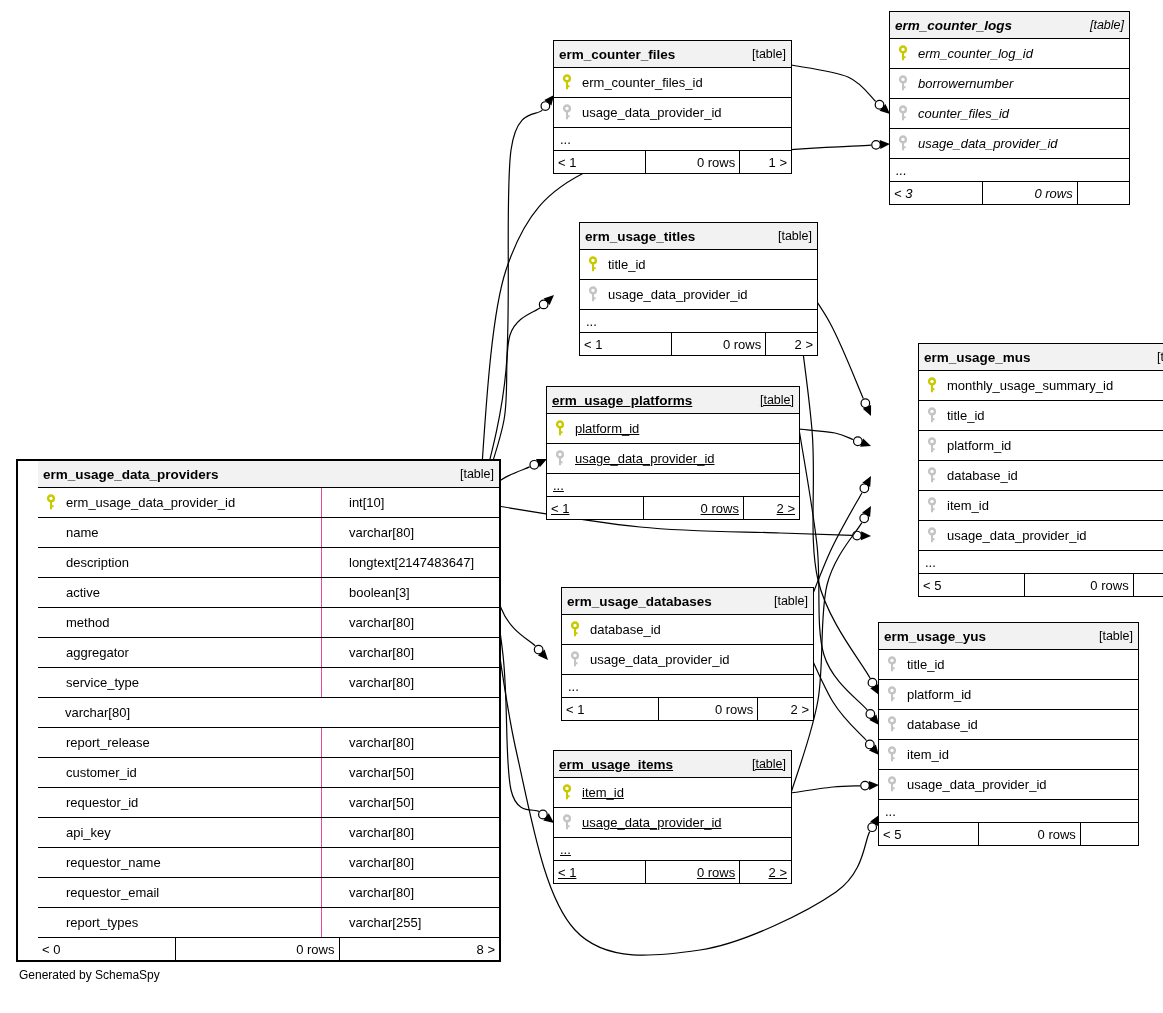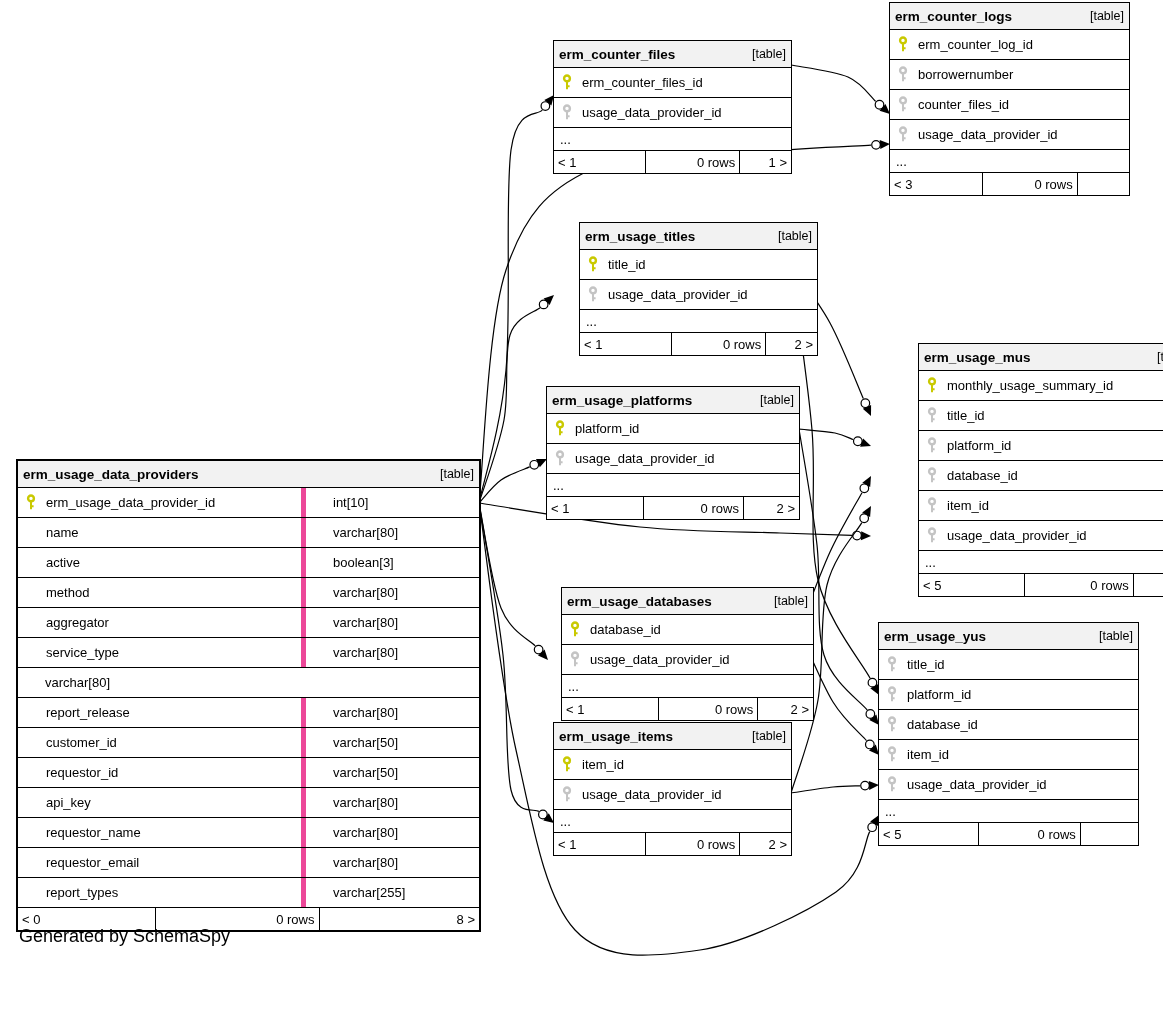--- a/index.html
+++ b/index.html
@@ -1,38 +1,38 @@
 <!DOCTYPE html>
 <html><head>
 <meta charset="utf-8">
 <style>
   html,body{margin:0;padding:0;background:#ffffff;}
   #canvas{position:relative;width:1163px;height:1013px;background:#ffffff;overflow:hidden;
           font-family:"Liberation Sans",sans-serif;color:#000;}
   #edges{position:absolute;left:0;top:0;z-index:0;pointer-events:none;}
   .tbl{position:absolute;background:#fff;border:1px solid #000;z-index:1;font-size:13px;}
-  .tbl.focus{border-width:2px;}
+  .tbl.focus{border-width:2px;padding-left:20px;}
   .hdr{display:flex;justify-content:space-between;align-items:center;background:#f2f2f2;
        border-bottom:1px solid #000;height:26px;padding:0 5px;}
   .hdr .nm{font-weight:bold;font-size:13.5px;white-space:nowrap;}
   .hdr .tag{font-size:12.5px;margin-left:8px;white-space:nowrap;}
   .row{display:flex;align-items:center;height:29px;border-bottom:1px solid #000;white-space:nowrap;}
   .row .ico{width:14px;margin-left:7px;margin-right:7px;flex:0 0 14px;display:flex;align-items:center;}
   .row .cn{flex:1;overflow:hidden;}
-  .lcell{display:flex;align-items:center;flex:0 0 283px;align-self:stretch;border-right:5px solid #ec4899;}
+  .lcell{display:flex;align-items:center;flex:0 0 283px;align-self:stretch;border-right:1px solid #ec4899;}
   .rcell{display:flex;align-items:center;padding-left:4px;flex:1;margin-left:23px;}
   .dots{height:22px;border-bottom:1px solid #000;padding-left:6px;display:flex;align-items:center;}
   .ftr{display:flex;height:22px;align-items:stretch;font-size:13px;}
   .ftr .fc{display:flex;align-items:center;padding:0 4px;}
   .fc1{flex:0 0 35%;border-right:1px solid #000;justify-content:flex-start;}
   .fc2{flex:0 0 36%;border-right:1px solid #000;justify-content:flex-end;}
   .fc3{flex:1;justify-content:flex-end;}
   .focus .fc1{flex-basis:28%;}
   .focus .fc2{flex-basis:33.5%;}
-  #footnote{position:absolute;left:19px;top:926px;font-size:18px;z-index:1;}
+  #footnote{position:absolute;left:19px;top:968px;font-size:12px;z-index:1;}
 </style>
 </head>
 <body>
 
 <div id="canvas">
   <svg id="edges" width="1163" height="1013">
       <path d="M479,503C483.5,480.8,500.7,428.8,506.0,370.0C511.3,311.2,505.0,193.3,511.0,150.0C517.0,106.7,537.1,116.6,542.3,110.0" fill="none" stroke="#000000" stroke-width="1.2"></path>
       <circle cx="545.3770924704344" cy="106.02930032851411" r="4.3" fill="#ffffff" stroke="#000000" stroke-width="1.2"></circle>
       <polygon points="554,95 551.4,105.6 544.3,100.1" fill="#000000"></polygon>
       <path d="M479,503C483.5,464.2,487.5,325.5,506.0,270.0C524.5,214.5,547.7,189.7,590.0,170.0C632.3,150.3,713.2,156.1,760.0,152.0C806.8,147.9,852.5,146.3,871.0,145.2" fill="none" stroke="#000000" stroke-width="1.2"></path>
@@ -105,20 +105,27 @@
         <div class="row">
           <span class="lcell">
             <span class="ico"></span>
             <span class="cn">name</span>
           </span>
           <span class="rcell">varchar[80]</span>
         </div>
         <div class="row">
           <span class="lcell">
             <span class="ico"></span>
+            <span class="cn">description</span>
+          </span>
+          <span class="rcell">longtext[2147483647]</span>
+        </div>
+        <div class="row">
+          <span class="lcell">
+            <span class="ico"></span>
             <span class="cn">active</span>
           </span>
           <span class="rcell">boolean[3]</span>
         </div>
         <div class="row">
           <span class="lcell">
             <span class="ico"></span>
             <span class="cn">method</span>
           </span>
           <span class="rcell">varchar[80]</span>
@@ -218,21 +225,21 @@
           </span>
           <span class="cn">usage_data_provider_id</span>
         </div>
         <div class="dots">...</div>
         <div class="ftr">
           <span class="fc fc1">&lt; 1</span>
           <span class="fc fc2">0 rows</span>
           <span class="fc fc3">1 &gt;</span>
         </div>
       </div>
-      <div class="tbl" style="left: 889px; top: 2px; width: 239px;">
+      <div class="tbl" style="left: 889px; top: 11px; width: 239px; font-style: italic;">
         <div class="hdr">
           <span class="nm">erm_counter_logs</span>
           <span class="tag">[table]</span>
         </div>
         <div class="row">
           <span class="ico">
             <svg width="12" height="17" viewBox="0 0 12 17">
               <circle cx="6" cy="4.4" r="2.9" fill="none" stroke="#c9c900" stroke-width="2.4"></circle>
               <path d="M6 7.3 L6 15.2 M6 12.2 L8.6 12.2" stroke="#c9c900" stroke-width="2" fill="none"></path>
             </svg>
@@ -296,21 +303,21 @@
           </span>
           <span class="cn">usage_data_provider_id</span>
         </div>
         <div class="dots">...</div>
         <div class="ftr">
           <span class="fc fc1">&lt; 1</span>
           <span class="fc fc2">0 rows</span>
           <span class="fc fc3">2 &gt;</span>
         </div>
       </div>
-      <div class="tbl" style="left: 546px; top: 386px; width: 252px;">
+      <div class="tbl" style="left: 546px; top: 386px; width: 252px; text-decoration: underline;">
         <div class="hdr">
           <span class="nm">erm_usage_platforms</span>
           <span class="tag">[table]</span>
         </div>
         <div class="row">
           <span class="ico">
             <svg width="12" height="17" viewBox="0 0 12 17">
               <circle cx="6" cy="4.4" r="2.9" fill="none" stroke="#c9c900" stroke-width="2.4"></circle>
               <path d="M6 7.3 L6 15.2 M6 12.2 L8.6 12.2" stroke="#c9c900" stroke-width="2" fill="none"></path>
             </svg>
@@ -479,21 +486,21 @@
           </span>
           <span class="cn">usage_data_provider_id</span>
         </div>
         <div class="dots">...</div>
         <div class="ftr">
           <span class="fc fc1">&lt; 5</span>
           <span class="fc fc2">0 rows</span>
           <span class="fc fc3"></span>
         </div>
       </div>
-      <div class="tbl" style="left: 553px; top: 722px; width: 237px;">
+      <div class="tbl" style="left: 553px; top: 750px; width: 237px; text-decoration: underline;">
         <div class="hdr">
           <span class="nm">erm_usage_items</span>
           <span class="tag">[table]</span>
         </div>
         <div class="row">
           <span class="ico">
             <svg width="12" height="17" viewBox="0 0 12 17">
               <circle cx="6" cy="4.4" r="2.9" fill="none" stroke="#c9c900" stroke-width="2.4"></circle>
               <path d="M6 7.3 L6 15.2 M6 12.2 L8.6 12.2" stroke="#c9c900" stroke-width="2" fill="none"></path>
             </svg>

